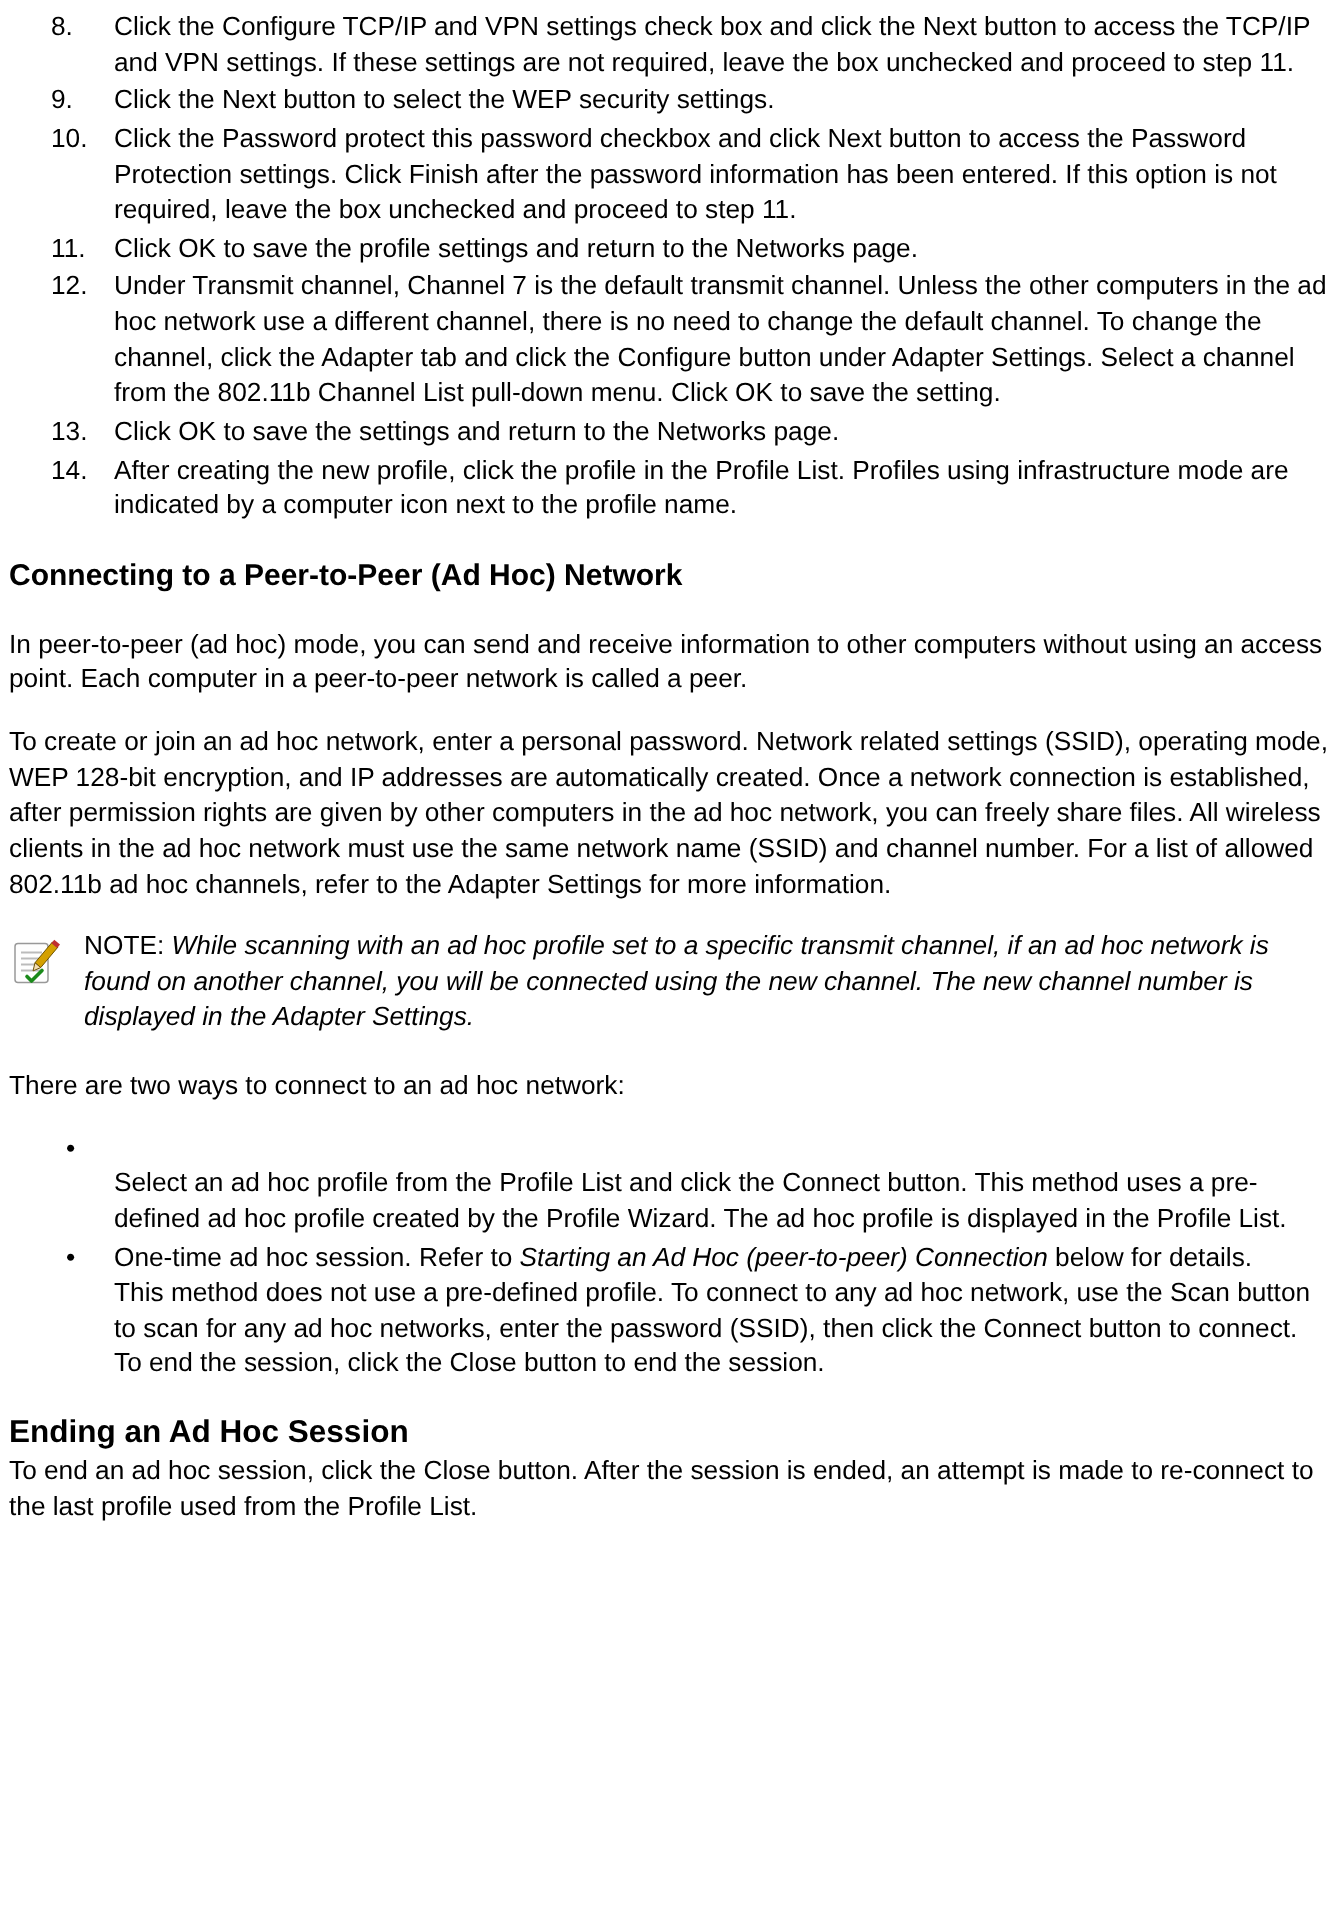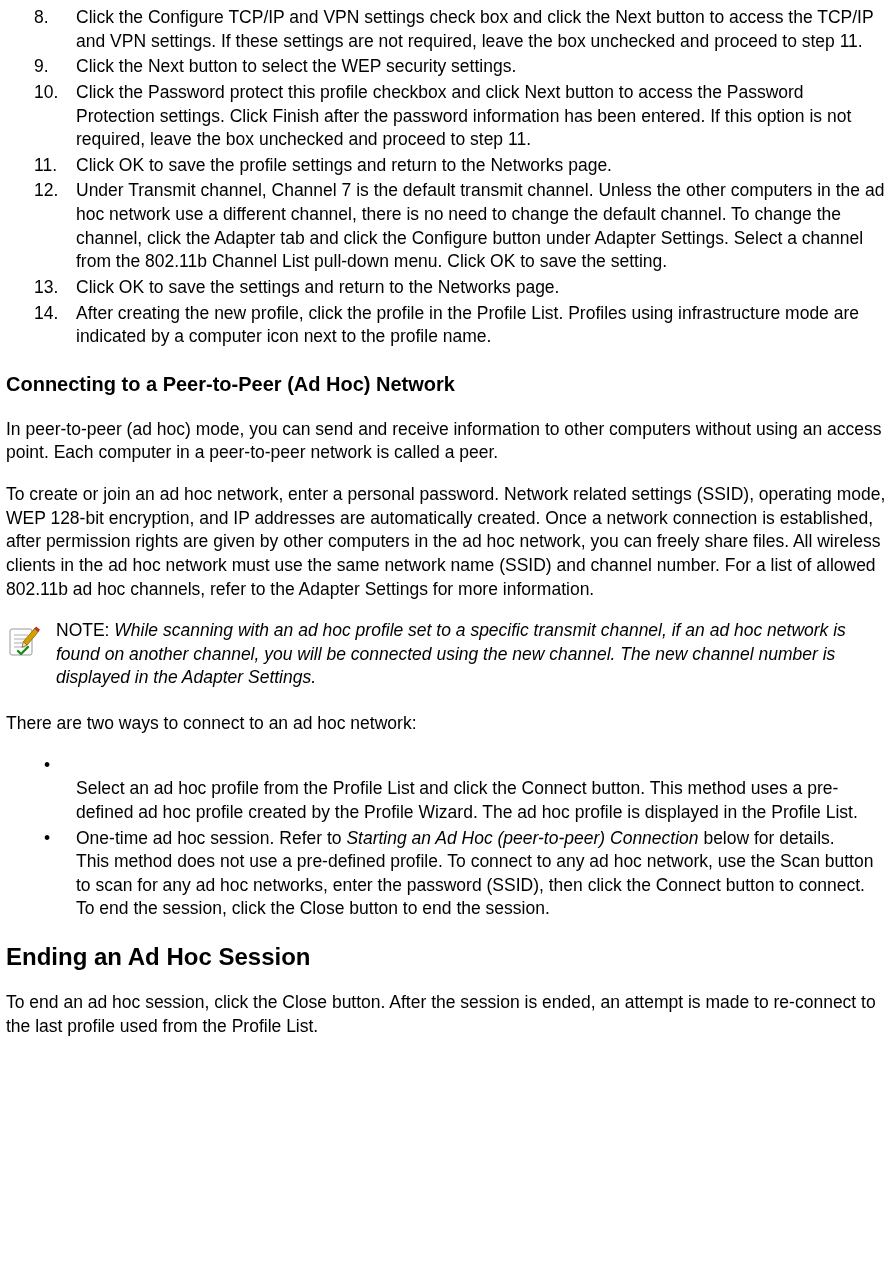--- a/index.html
+++ b/index.html
@@ -27,23 +27,22 @@
       width: 34px;
       text-align: left;
     }
     h2.section {
       font-size: 20px;
       font-weight: bold;
       margin-bottom: 20px;
       margin-top: 18px;
     }
     h3.subsection {
-      font-size: 24px;
+      font-size: 21px;
       font-weight: bold;
-      margin-bottom: 18px;
       margin-top: 20px;
     }
     p.para {
       margin-bottom: 18px;
     }
     b { font-weight: normal; }
     i { font-style: italic; }
     .note-box {
       display: flex;
       align-items: flex-start;
@@ -77,21 +76,21 @@
       left: -32px;
       top: 0;
     }
   </style>
 </head>
 <body>
 
 <ol class="numbered">
   <li><span class="num">8.</span><span>Click the </span><b>Configure TCP/IP and VPN settings</b><span> check box and click the Next button to access the TCP/IP and VPN settings. If these settings are not required, leave the box unchecked and proceed to step 11.</span></li>
   <li><span class="num">9.</span><span>Click the </span><b>Next</b><span> button to select the WEP security settings.</span></li>
-  <li><span class="num">10.</span><span>Click the </span><b>Password protect this profile</b><span> checkbox and click </span><b>Next</b><span> button to access the Password Protection settings. Click </span><b>Finish</b><span> after the password information has been entered. If this option is not required, leave the box unchecked and proceed to step 11.</span></li>
+  <li><span class="num">10.</span><span>Click the </span><b>Password protect this password</b><span> checkbox and click </span><b>Next</b><span> button to access the Password Protection settings. Click </span><b>Finish</b><span> after the password information has been entered. If this option is not required, leave the box unchecked and proceed to step 11.</span></li>
   <li><span class="num">11.</span><span>Click </span><b>OK</b><span> to save the profile settings and return to the Networks page.</span></li>
   <li><span class="num">12.</span><span>Under </span><b>Transmit channel</b><span>, Channel 7 is the default transmit channel. Unless the other computers in the ad hoc network use a different channel, there is no need to change the default channel. To change the channel, click the Adapter tab and click the </span><b>Configure</b><span> button under Adapter </span><b>Settings</b><span>. Select a channel from the </span><b>802.11b Channel List</b><span> pull-down menu. Click </span><b>OK</b><span> to save the setting.</span></li>
   <li><span class="num">13.</span><span>Click </span><b>OK</b><span> to save the settings and return to the Networks page.</span></li>
   <li><span class="num">14.</span><span>After creating the new profile, click the profile in the Profile List. Profiles using infrastructure mode are indicated by a computer icon next to the profile name.</span></li>
 </ol>
 
 <h2 class="section">Connecting to a Peer-to-Peer (Ad Hoc) Network</h2>
 
 <p class="para">In peer-to-peer (ad hoc) mode, you can send and receive information to other computers without using an access point. Each computer in a peer-to-peer network is called a peer.</p>
 <p class="para">To create or join an ad hoc network, enter a personal password. Network related settings (SSID), operating mode, WEP 128-bit encryption, and IP addresses are automatically created. Once a network connection is established, after permission rights are given by other computers in the ad hoc network, you can freely share files. All wireless clients in the ad hoc network must use the same network name (SSID) and channel number. For a list of allowed 802.11b ad hoc channels, refer to the Adapter Settings for more information.</p>

